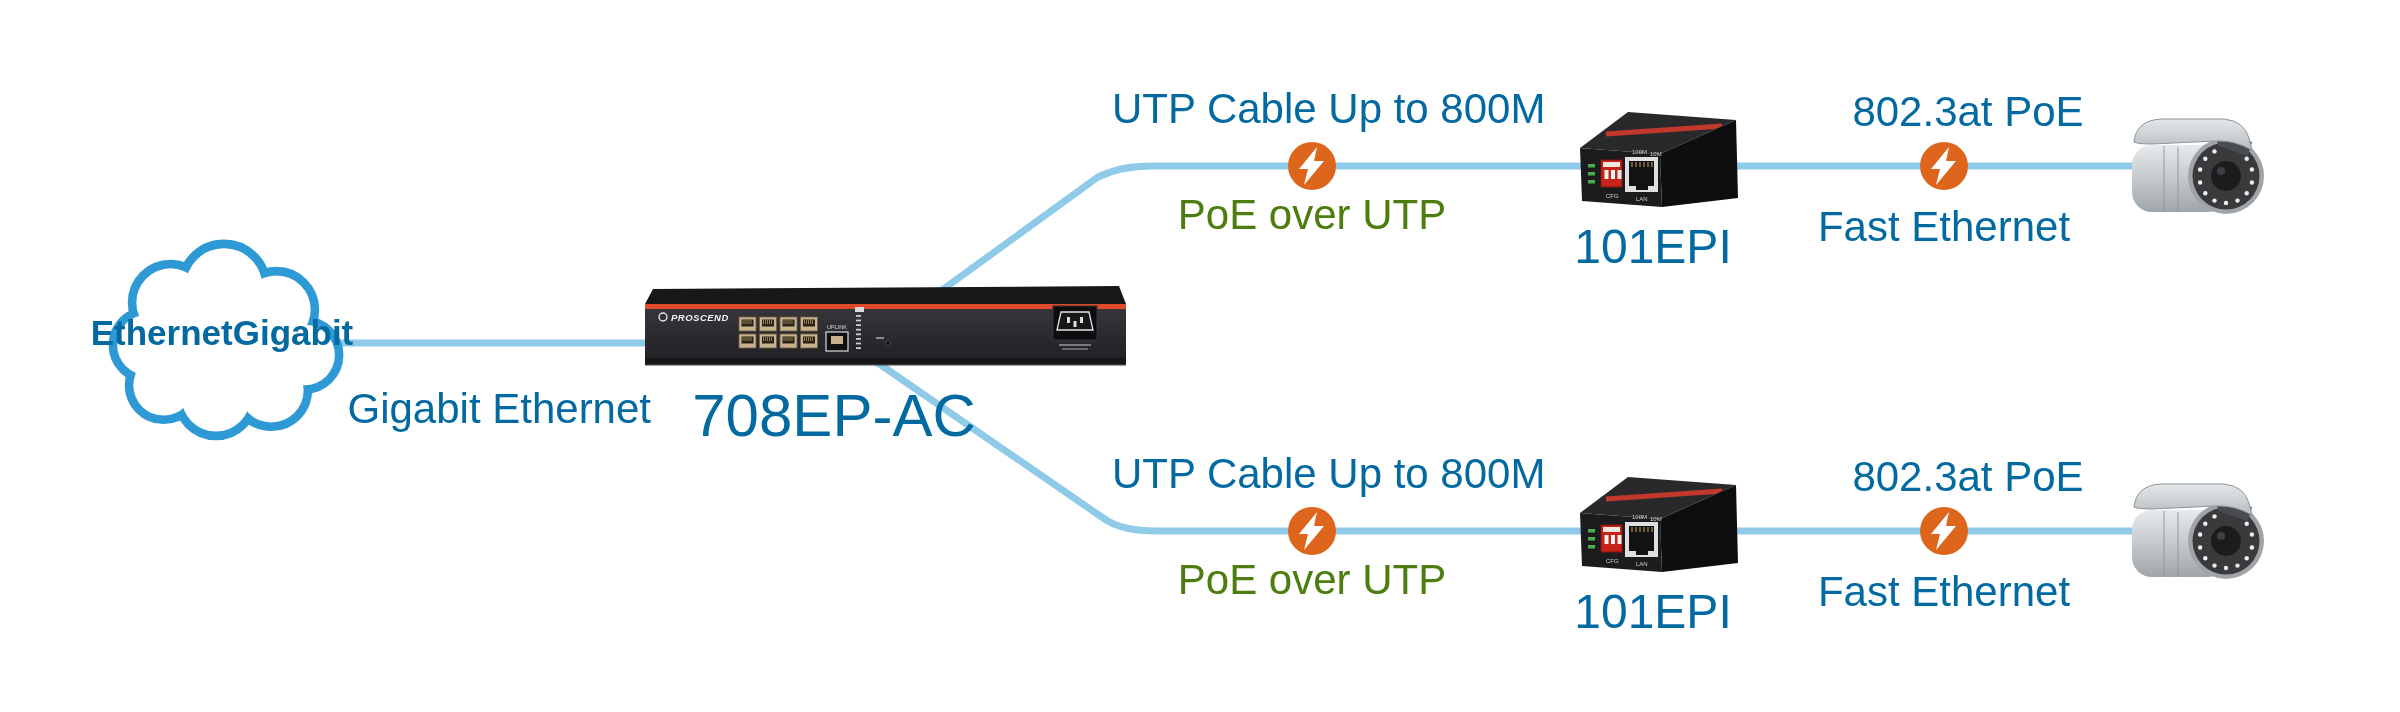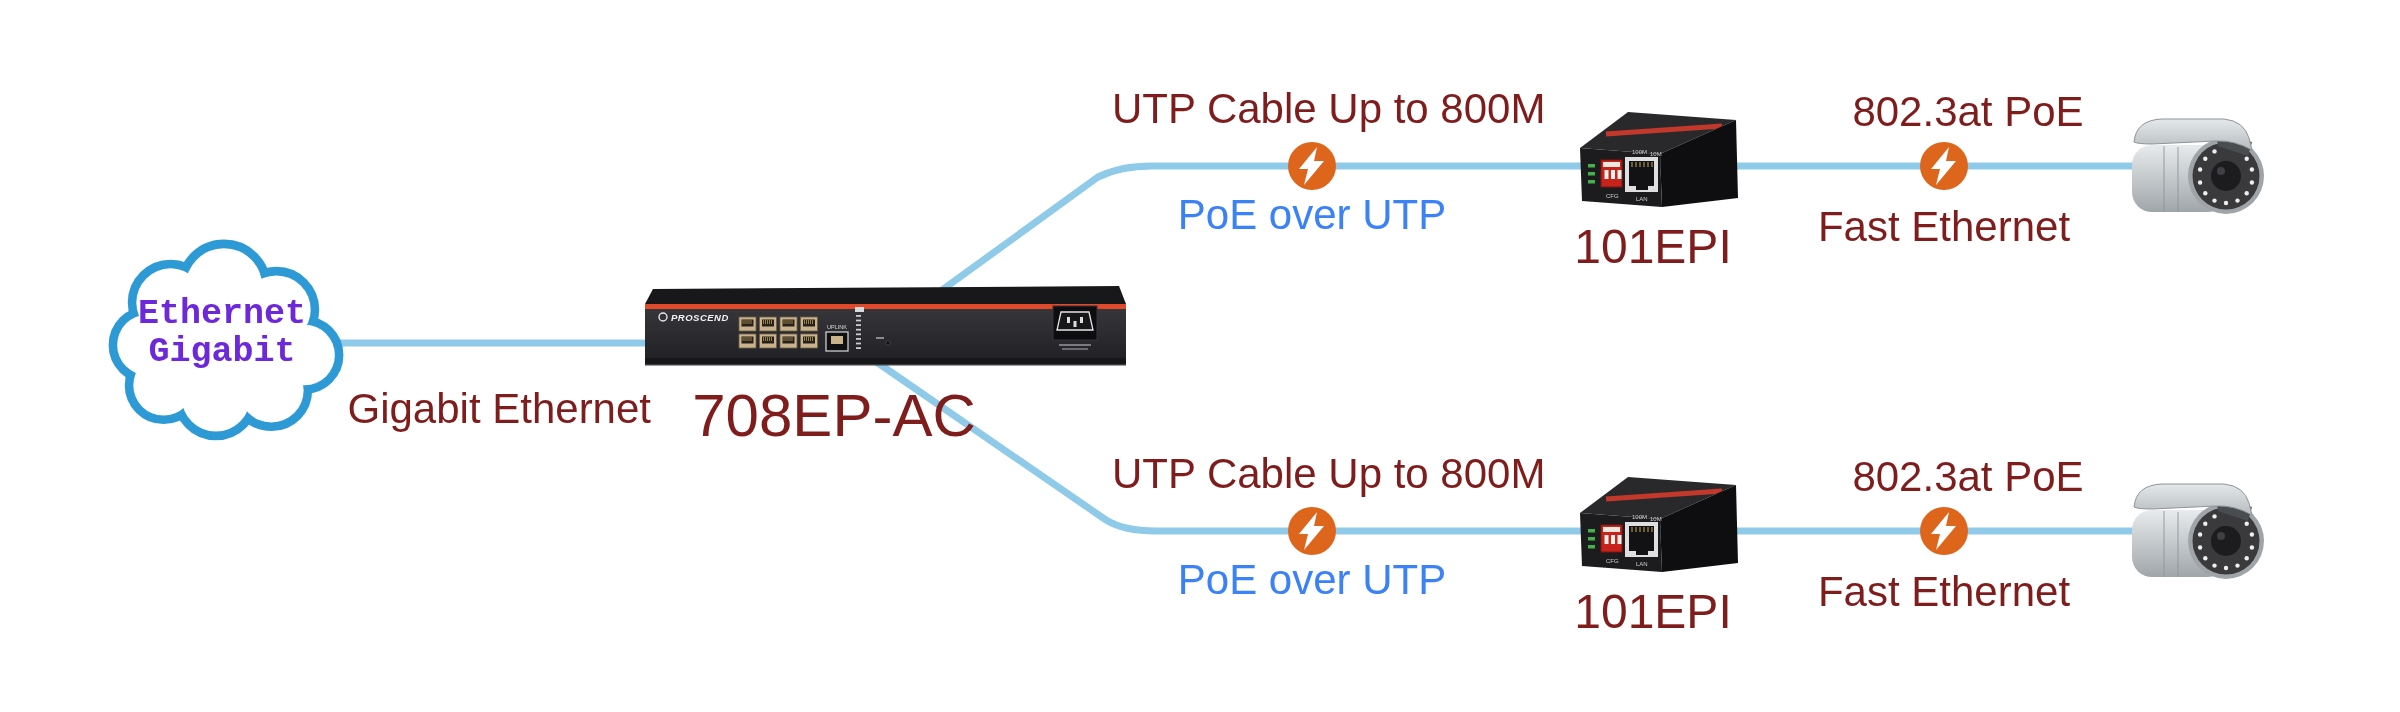--- a/index.html
+++ b/index.html
@@ -4,30 +4,30 @@
 <style>
   html,body{margin:0;padding:0;background:#fff;}
   #canvas{
     position:relative;width:2400px;height:712px;background:#ffffff;
     font-family:"Liberation Sans","DejaVu Sans",sans-serif;overflow:hidden;
   }
   .abs{position:absolute;}
   #wires{position:absolute;left:0;top:0;width:2400px;height:712px;}
   .lbl{
     position:absolute;text-align:center;white-space:nowrap;
-    color:#7f1d1d;font-size:42px;line-height:1.0;letter-spacing:0px;
+    color:#0369a1;font-size:42px;line-height:1.0;letter-spacing:0px;
   }
-  .lbl.blue{color:#3b82f6;}
+  .lbl.blue{color:#4d7c0f;}
   .lbl.big{font-size:60px;}
   .cloud-wrap{position:absolute;left:95px;top:224px;width:254px;height:218px;}
   .cloud-wrap svg{position:absolute;inset:0;}
   .cloud-label{
-    position:absolute;inset:0;display:flex;flex-direction:column;
+    position:absolute;inset:0;display:flex;flex-direction:row;
     align-items:center;justify-content:center;
-    font-weight:bold;font-size:35px;line-height:1.1;color:#6d28d9;font-family:Liberation Mono, monospace;
+    font-weight:bold;font-size:35px;line-height:1.1;color:#0369a1;
   }
   .branch{position:absolute;left:1100px;width:1195px;height:290px;}
   .branch.top{top:60px;}
   .branch.bottom{top:425px;}
   .b-utp{left:12px;top:28px;width:400px;}
   .b-poeutp{left:12px;top:134px;width:400px;}
   .b-conv{left:476px;top:46px;width:165px;height:106px;}
   .b-convlbl{left:453px;top:163px;width:200px;font-size:48px;}
   .b-poe{left:668px;top:31px;width:400px;}
   .b-fast{left:644px;top:146px;width:400px;}

